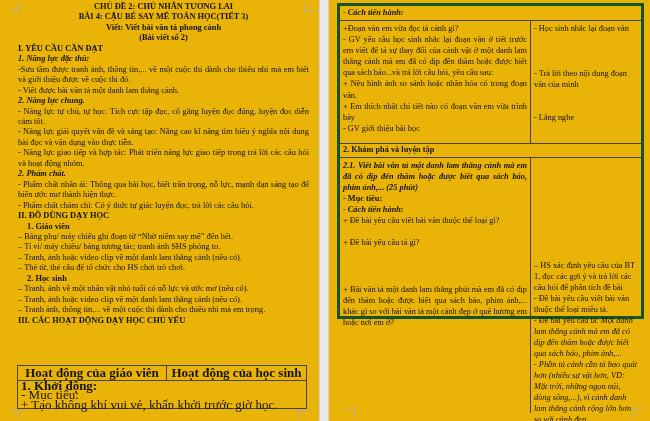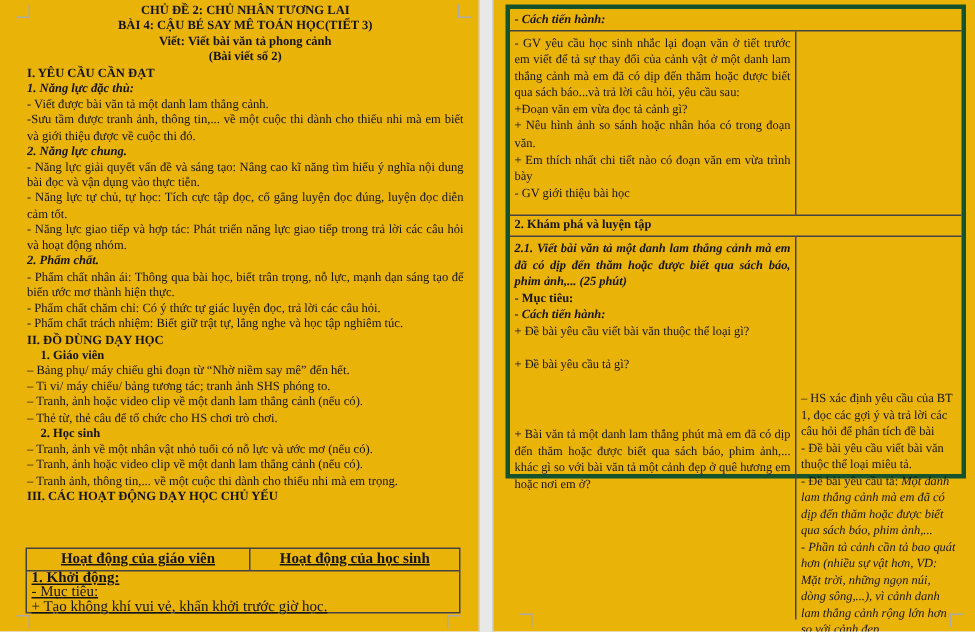--- a/index.html
+++ b/index.html
@@ -15,21 +15,21 @@
   .content{position:absolute;top:2px;left:18px;width:291px;
     font-size:8.4px;line-height:10.45px;text-align:justify;}
   .content p{margin:0;}
   .t-center{text-align:center;font-weight:bold;}
   .t-center.it{}
   .h1{font-weight:bold;text-align:left;}
   .h2{font-weight:bold;margin-left:9px !important;text-align:left;}
   .h2i{font-weight:bold;font-style:italic;text-align:left;}
   
   .ltable{position:absolute;left:17px;top:365px;width:288px;height:42px;
-    border:1px solid #444;font-size:10px;text-decoration:underline;}
+    border:1px solid #444;font-size:13px;}
   .ltable .hdr{display:flex;border-bottom:1px solid #444;height:14px;}
   .ltable .hcell{font-weight:bold;text-align:center;line-height:14px;}
   .ltable .hcell.c1{width:148px;border-right:1px solid #444;}
   .ltable .hcell.c2{flex:1;}
   .ltable .mrow{padding:0 3px;line-height:9.4px;}
   .ltable .mrow p{margin:0;}
   .b{font-weight:bold;}
   .bi{font-weight:bold;font-style:italic;}
   .i{font-style:italic;}
   
@@ -71,30 +71,29 @@
   <div class="mark br" style="left:298px;top:410px;"></div>
 
   <div class="content">
     <p class="t-center">CHỦ ĐỀ 2: CHỦ NHÂN TƯƠNG LAI</p>
     <p class="t-center">BÀI 4: CẬU BÉ SAY MÊ TOÁN HỌC(TIẾT 3)</p>
     <p class="t-center">Viết: Viết bài văn tả phong cảnh</p>
     <p class="t-center it">(Bài viết số 2)</p>
 
     <p class="h1">I. YÊU CẦU CẦN ĐẠT</p>
     <p class="h2i">1. Năng lực đặc thù:</p>
+    <p>-Sưu tầm được tranh ảnh, thông tin,... về một cuộc thi dành cho thiếu nhi mà em biết và giới thiệu được về cuộc thi đó.</p>
     <p>- Viết được bài văn tả một danh lam thắng cảnh.</p>
-    <p>-Sưu tầm được tranh ảnh, thông tin,... về một cuộc thi dành cho thiếu nhi mà em biết và giới thiệu được về cuộc thi đó.</p>
     <p class="h2i">2. Năng lực chung.</p>
+    <p>- Năng lực tự chủ, tự học: Tích cực tập đọc, cố gắng luyện đọc đúng, luyện đọc diễn cảm tốt.</p>
     <p>- Năng lực giải quyết vấn đề và sáng tạo: Nâng cao kĩ năng tìm hiểu ý nghĩa nội dung bài đọc và vận dụng vào thực tiễn.</p>
-    <p>- Năng lực tự chủ, tự học: Tích cực tập đọc, cố gắng luyện đọc đúng, luyện đọc diễn cảm tốt.</p>
     <p>- Năng lực giao tiếp và hợp tác: Phát triển năng lực giao tiếp trong trả lời các câu hỏi và hoạt động nhóm.</p>
     <p class="h2i">2. Phẩm chất.</p>
     <p>- Phẩm chất nhân ái: Thông qua bài học, biết trân trọng, nỗ lực, mạnh dạn sáng tạo để biến ước mơ thành hiện thực.</p>
     <p>- Phẩm chất chăm chỉ: Có ý thức tự giác luyện đọc, trả lời các câu hỏi.</p>
-    <p>- Phẩm chất trách nhiệm: Biết giữ trật tự, lắng nghe và học tập nghiêm túc.</p>
     <p class="h1">II. ĐỒ DÙNG DẠY HỌC</p>
     <p class="h2">1. Giáo viên</p>
     <p>– Bảng phụ/ máy chiếu ghi đoạn từ “Nhờ niềm say mê” đến hết.</p>
     <p>– Ti vi/ máy chiếu/ bảng tương tác; tranh ảnh SHS phóng to.</p>
     <p>– Tranh, ảnh hoặc video clip về một danh lam thắng cảnh (nếu có).</p>
     <p>– Thẻ từ, thẻ câu để tổ chức cho HS chơi trò chơi.</p>
     <p class="h2">2. Học sinh</p>
     <p>– Tranh, ảnh về một nhân vật nhỏ tuổi có nỗ lực và ước mơ (nếu có).</p>
     <p>– Tranh, ảnh hoặc video clip về một danh lam thắng cảnh (nếu có).</p>
     <p>– Tranh ảnh, thông tin,... về một cuộc thi dành cho thiếu nhi mà em trọng.</p>
@@ -116,25 +115,30 @@
 
 <div class="page" id="page-right">
   <div class="mark bl" style="left:17px;top:409px;"></div>
   <div class="mark br" style="left:304px;top:409px;"></div>
 
   <div class="rtable">
     <div class="row1 bi">- Cách tiến hành:</div>
 
     <div class="row2">
       <div class="cellL">
+        <p>+Đoạn văn em vừa đọc tả cảnh gì?</p>
         <p>- GV yêu cầu học sinh nhắc lại đoạn văn ở tiết trước em viết để tả sự thay đổi của cảnh vật ở một danh lam thắng cảnh mà em đã có dịp đến thăm hoặc được biết qua sách báo...và trả lời câu hỏi, yêu cầu sau:</p>
-        <p>+Đoạn văn em vừa đọc tả cảnh gì?</p>
         <p>+ Nêu hình ảnh so sánh hoặc nhân hóa có trong đoạn văn.</p>
         <p>+ Em thích nhất chi tiết nào có đoạn văn em vừa trình bày</p>
         <p>- GV giới thiệu bài học</p>
+      </div>
+      <div class="cellR">
+        <p>- Học sinh nhắc lại đoạn văn</p>
+        <p class="mt34">- Trả lời theo nội dung đoạn văn của mình</p>
+        <p class="mt22">- Lắng nghe</p>
       </div>
     </div>
 
     <div class="row3 b">2. Khám phá và luyện tập</div>
 
     <div class="row4">
       <div class="cellL">
         <p class="bi">2.1. Viết bài văn tả một danh lam thắng cảnh mà em đã có dịp đến thăm hoặc được biết qua sách báo, phim ảnh,... (25 phút)</p>
         <p class="b">- Mục tiêu:</p>
         <p class="bi">- Cách tiến hành:</p>

